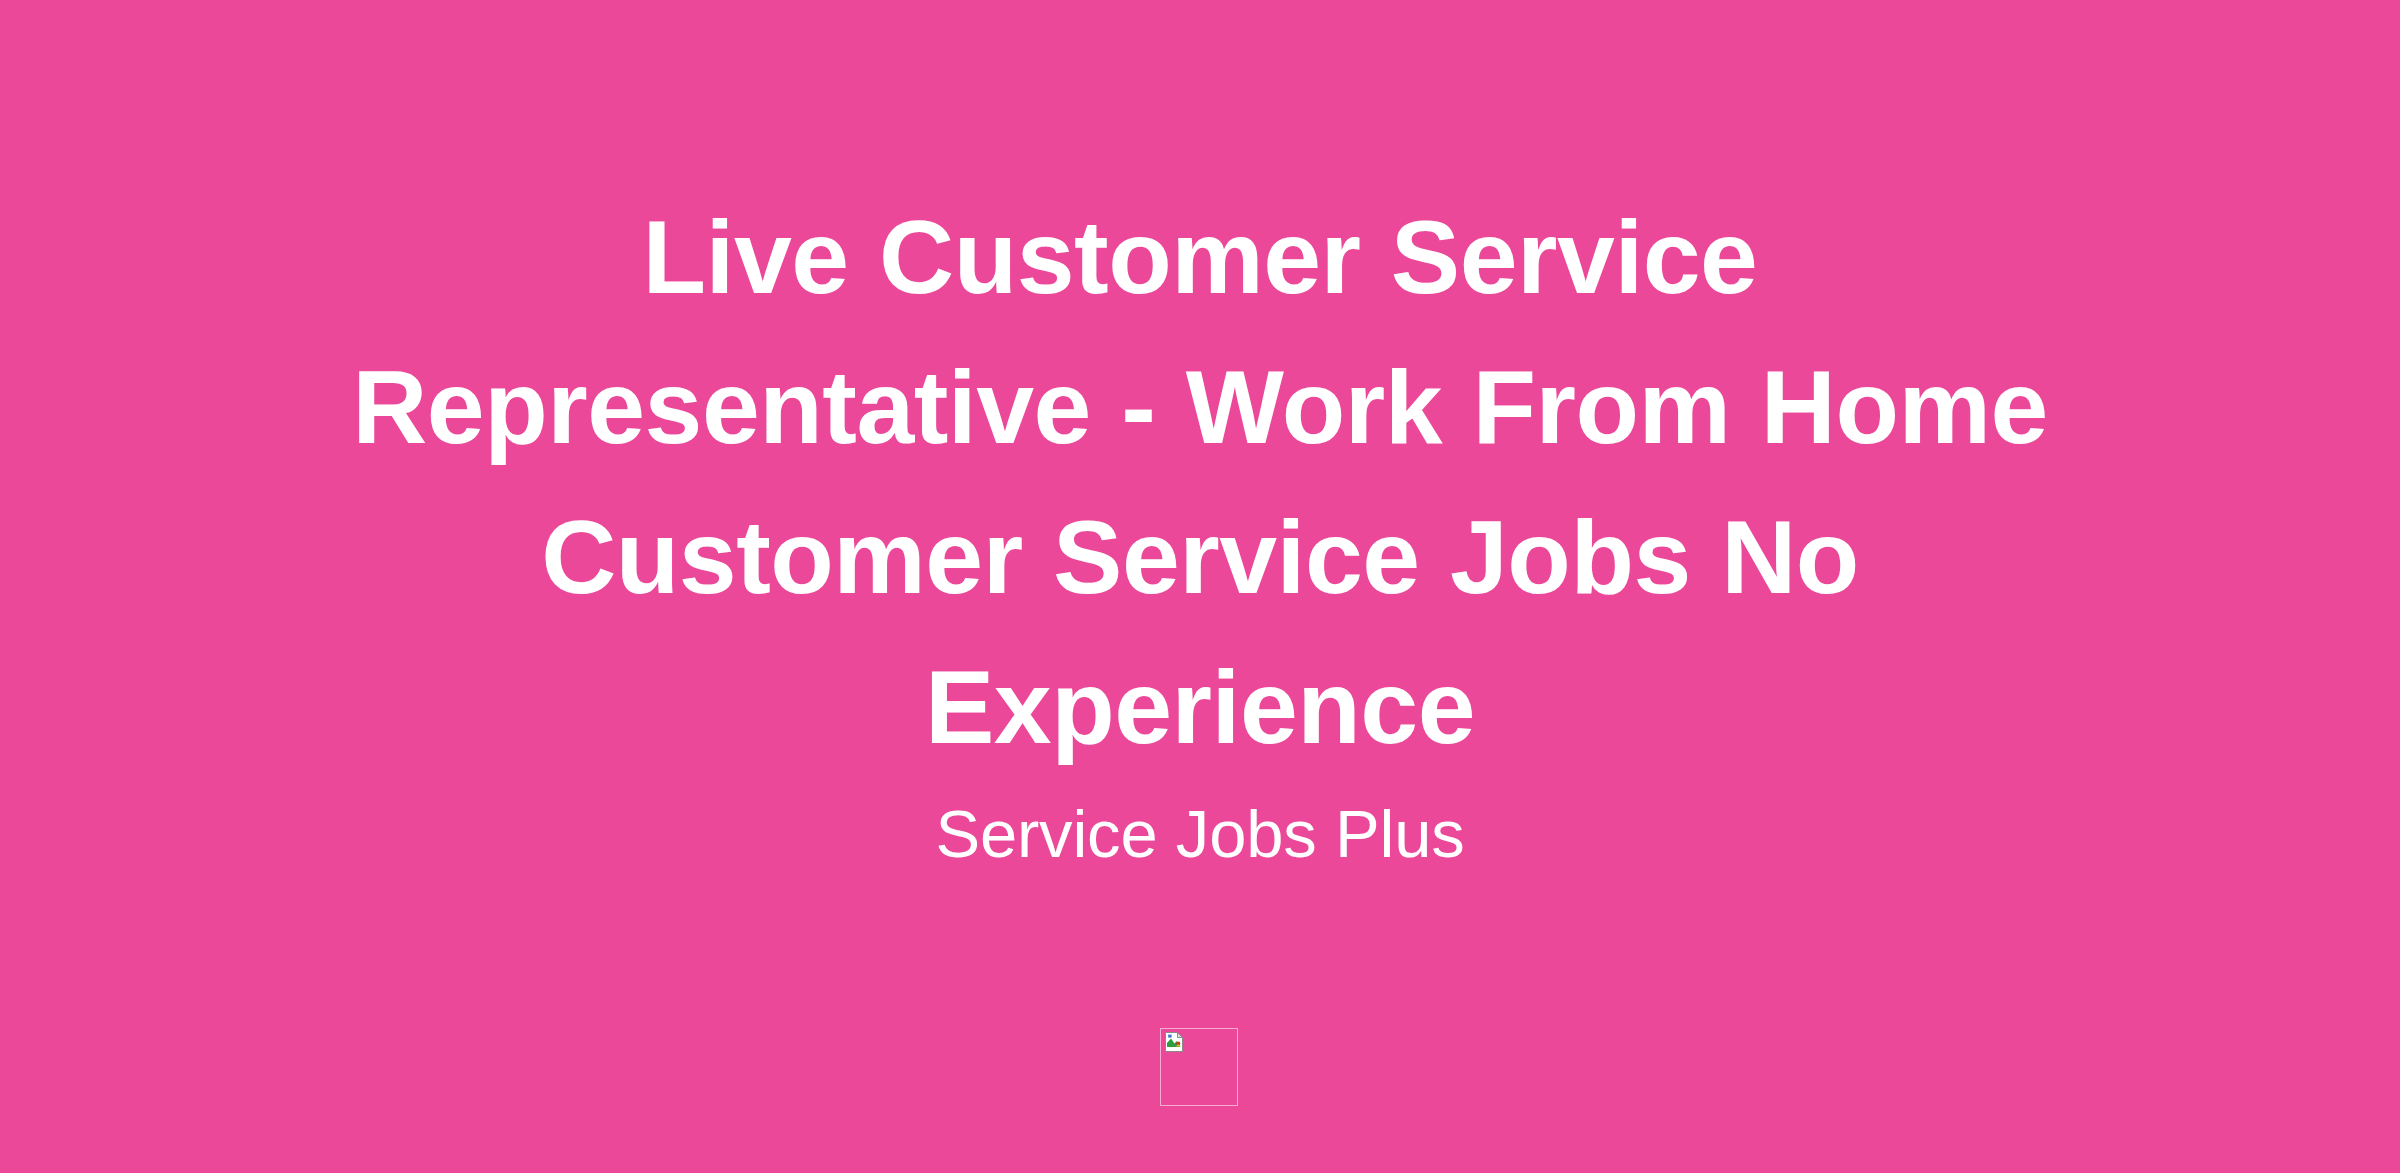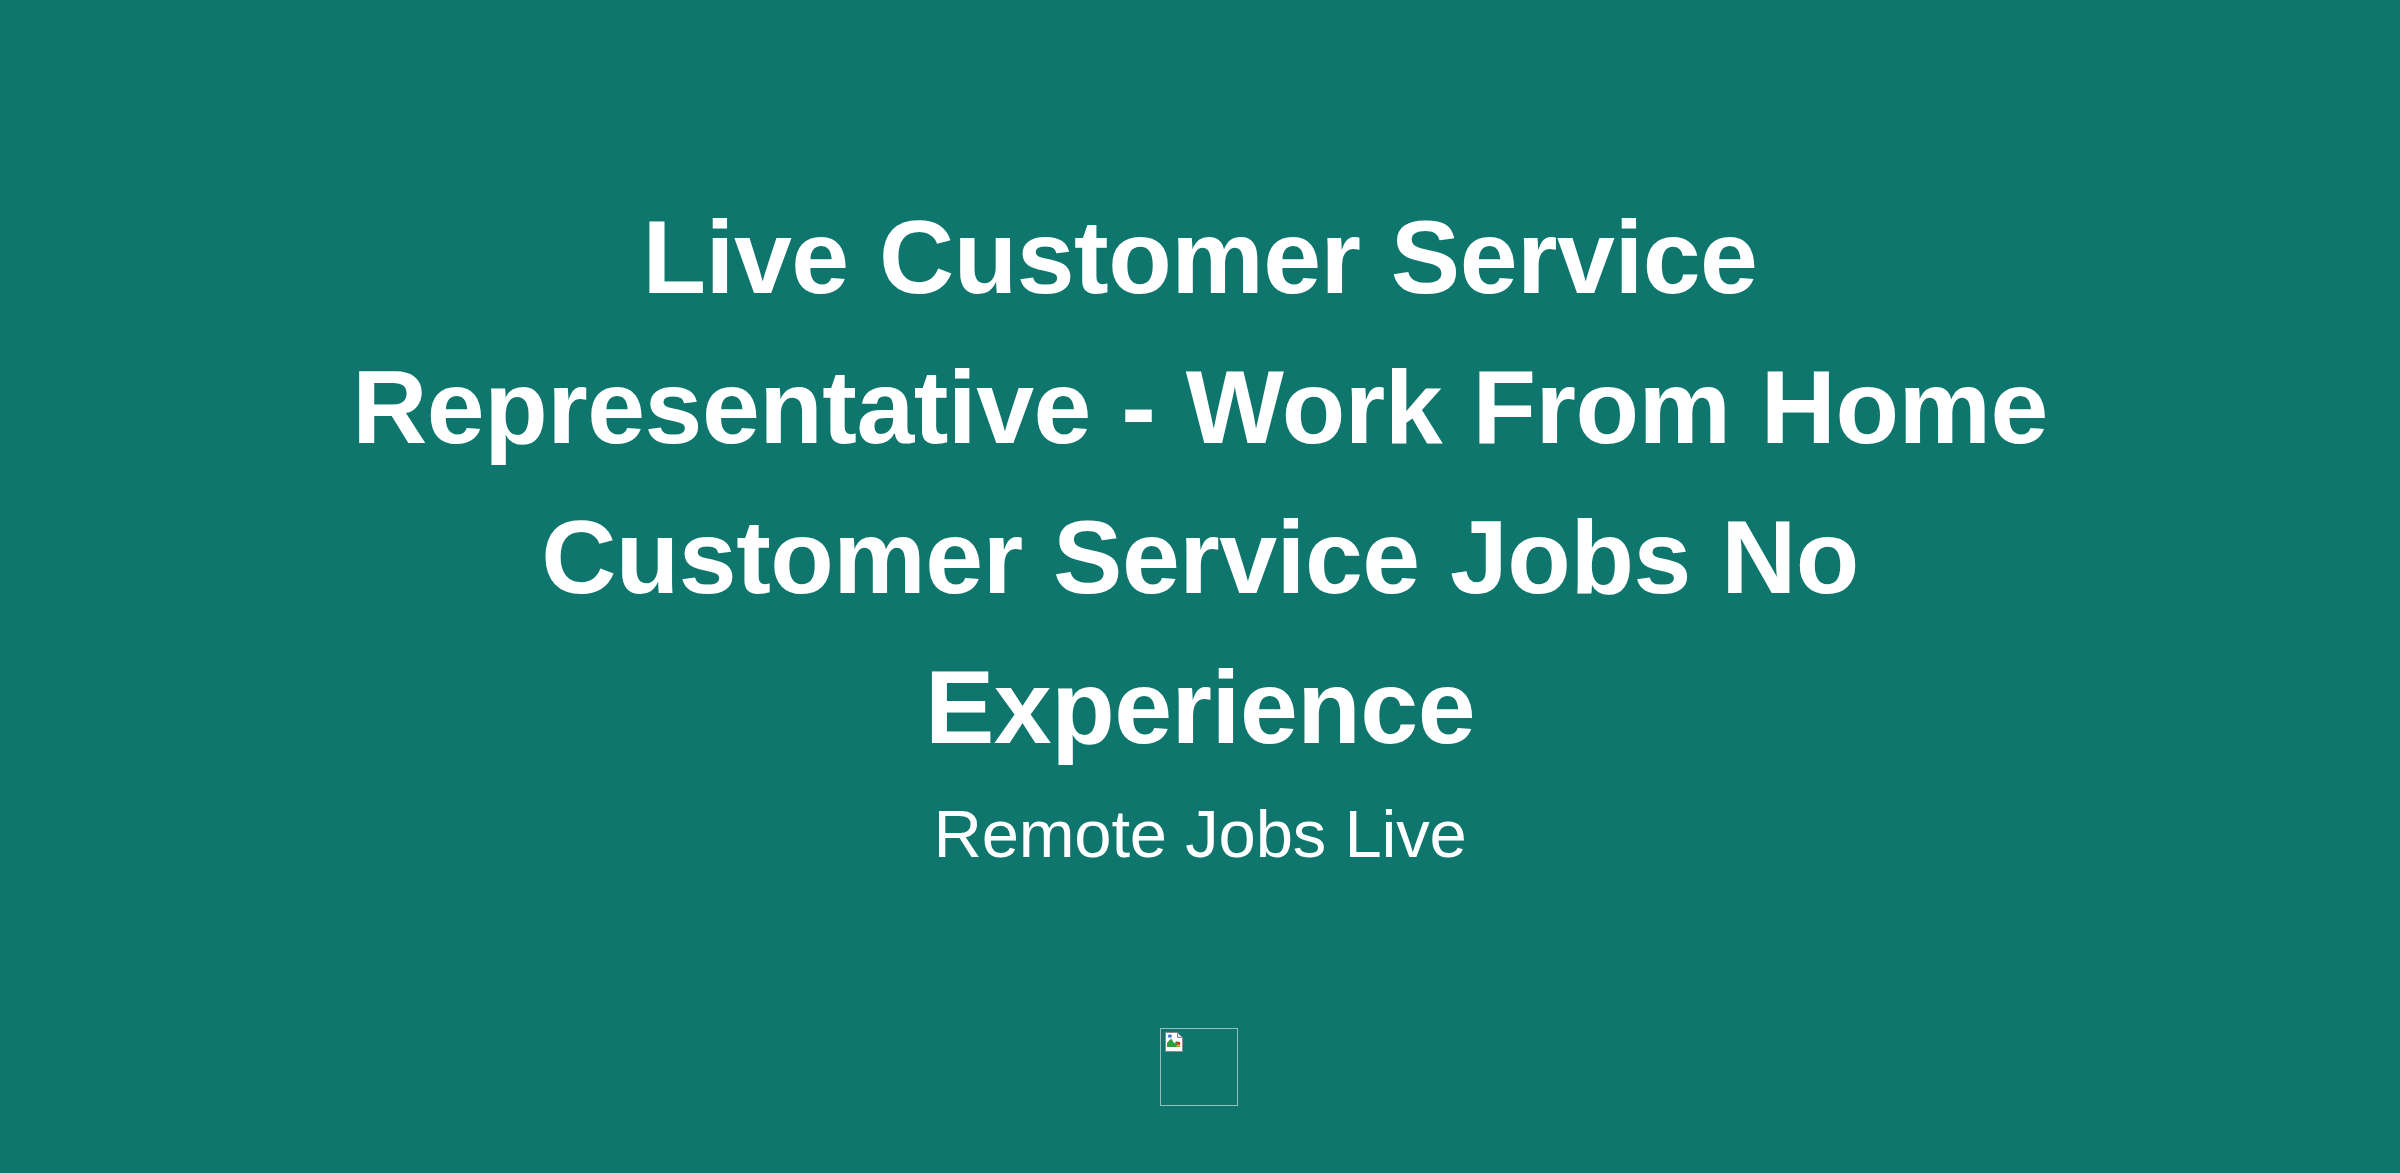--- a/index.html
+++ b/index.html
@@ -13,21 +13,21 @@
     height: 1173px;
     overflow: hidden;
     font-family: "Liberation Sans", sans-serif;
     background: #FB4A27;
   }
 
   #page {
     position: relative;
     width: 2400px;
     height: 1173px;
-    background: #0f766e;
+    background: #ec4899;
     box-sizing: border-box;
     overflow: hidden;
   }
 
   #content-wrap {
     position: absolute;
     left: 0;
     top: 0;
     width: 2400px;
     height: 1173px;
@@ -89,21 +89,21 @@
 </style>
 </head>
 <body>
 
 <div id="page">
 
   <div id="content-wrap">
 
     <h1 id="page-title">Live Customer Service Representative - Work From Home Customer Service Jobs No Experience</h1>
 
-    <div id="page-subtitle">Remote Jobs Live</div>
+    <div id="page-subtitle">Service Jobs Plus</div>
 
   </div>
 
   <div id="broken-image-placeholder">
     <svg id="broken-image-icon" viewBox="0 0 22 22" xmlns="http://www.w3.org/2000/svg">
 
       <path d="M1.5 1.5 H13.5 L18.5 6.5 V20.5 H1.5 Z" fill="#FFFFFF" stroke="#8A8A8A" stroke-width="1"></path>
 
       <path d="M13.5 1.5 L18.5 6.5 H13.5 Z" fill="#DCDCDC" stroke="#8A8A8A" stroke-width="1"></path>
 

